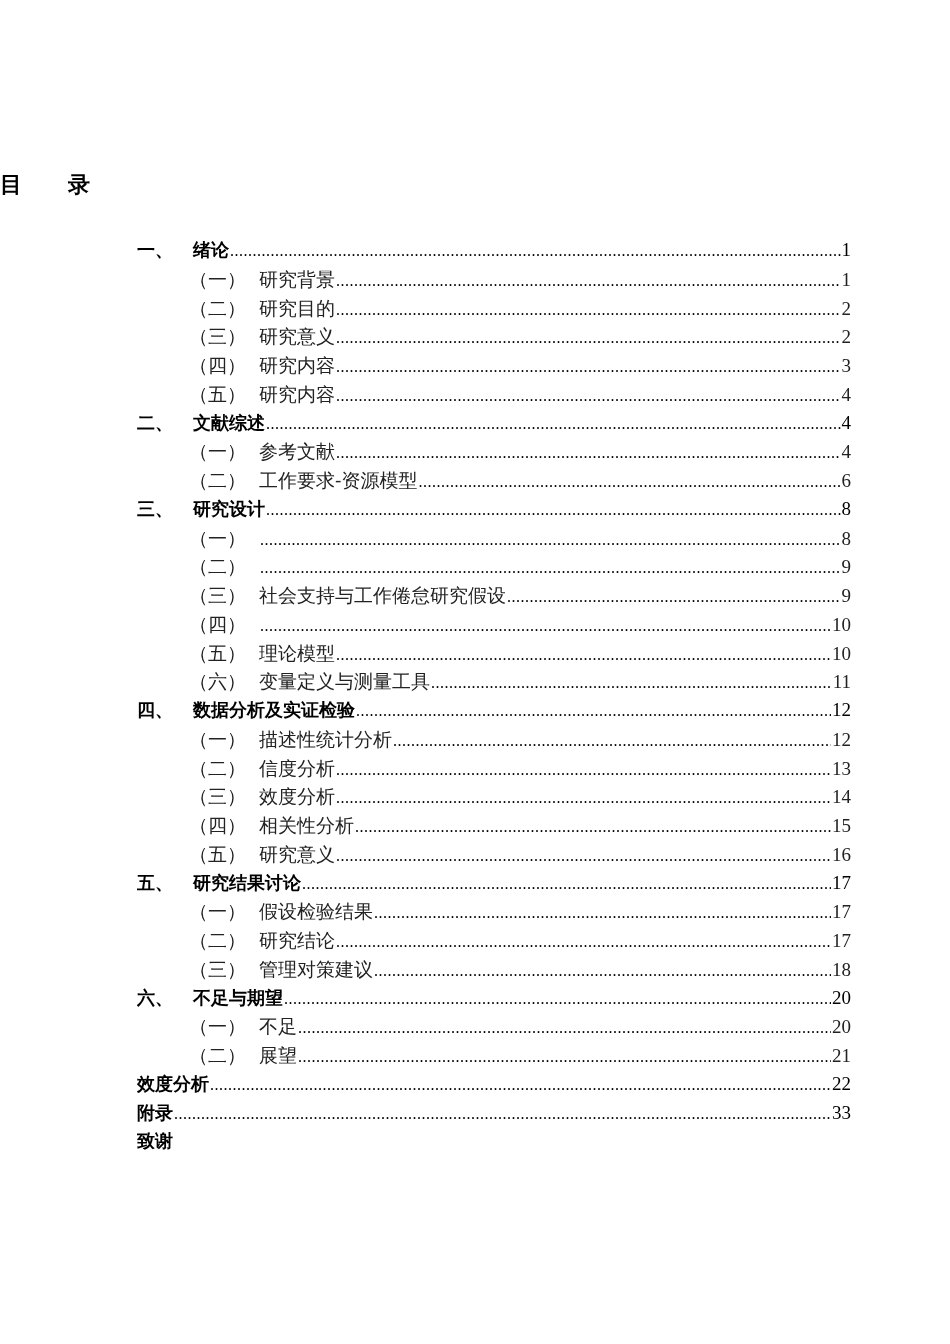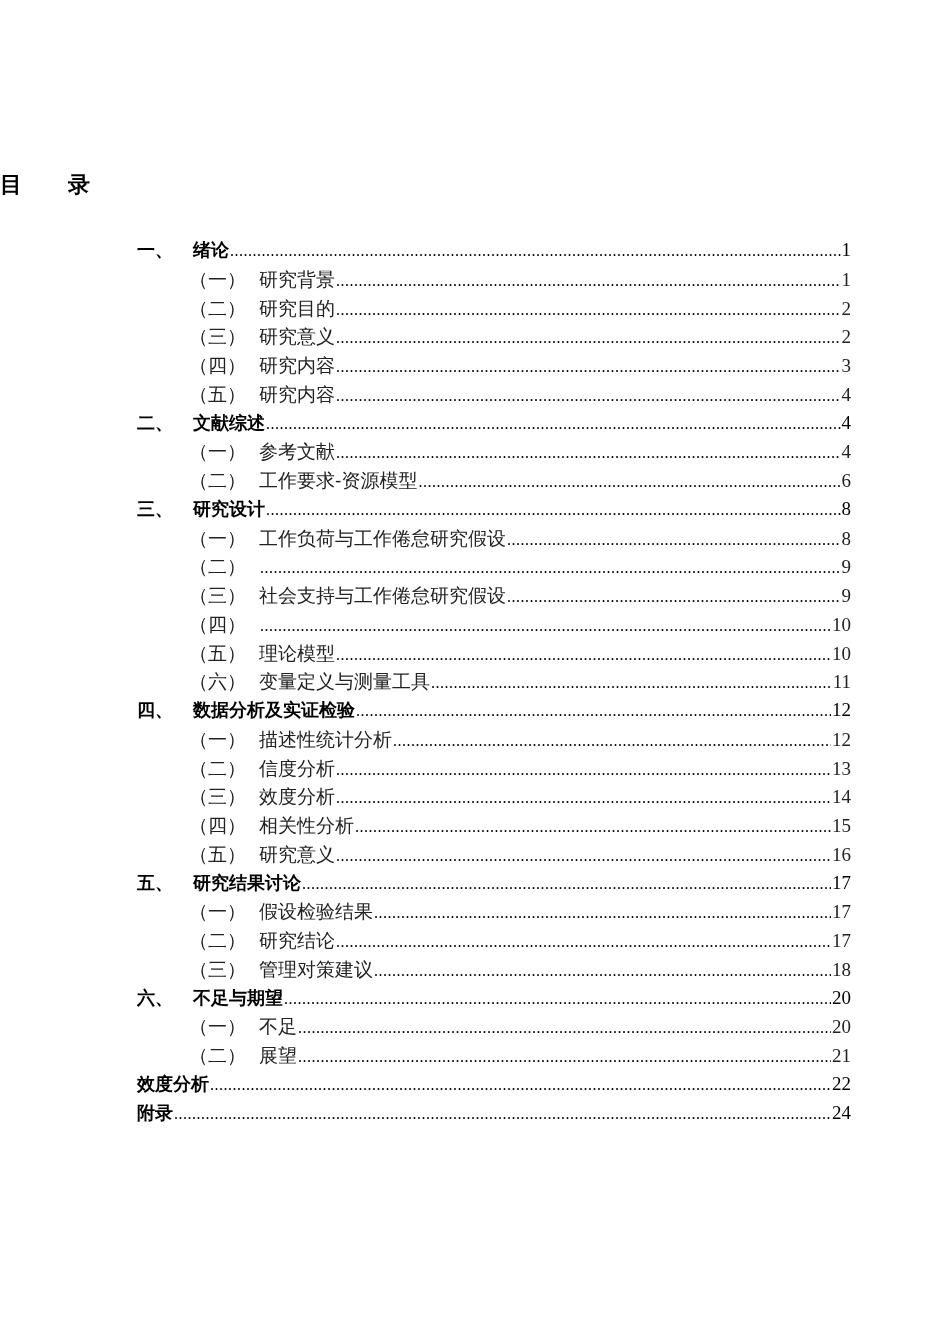--- a/index.html
+++ b/index.html
@@ -85,21 +85,20 @@
       <span class="page">6</span>
     </div>
     <div class="row l1">
       <span class="num">三、</span>
       <span class="text">研究设计</span>
       <span class="dots"></span>
       <span class="page">8</span>
     </div>
     <div class="row l2">
       <span class="num">（一）</span>
-      <span class="text">工作负荷与工作倦怠研究假设</span>
       <span class="dots"></span>
       <span class="page">8</span>
     </div>
     <div class="row l2">
       <span class="num">（二）</span>
       <span class="dots"></span>
       <span class="page">9</span>
     </div>
     <div class="row l2">
       <span class="num">（三）</span>
@@ -203,15 +202,18 @@
       <span class="page">21</span>
     </div>
     <div class="row l1">
       <span class="text">效度分析</span>
       <span class="dots"></span>
       <span class="page">22</span>
     </div>
     <div class="row l1">
       <span class="text">附录</span>
       <span class="dots"></span>
-      <span class="page">24</span>
+      <span class="page">33</span>
+    </div>
+    <div class="row l1">
+      <span class="text">致谢</span>
     </div>
   </div>
 
 </body></html>

